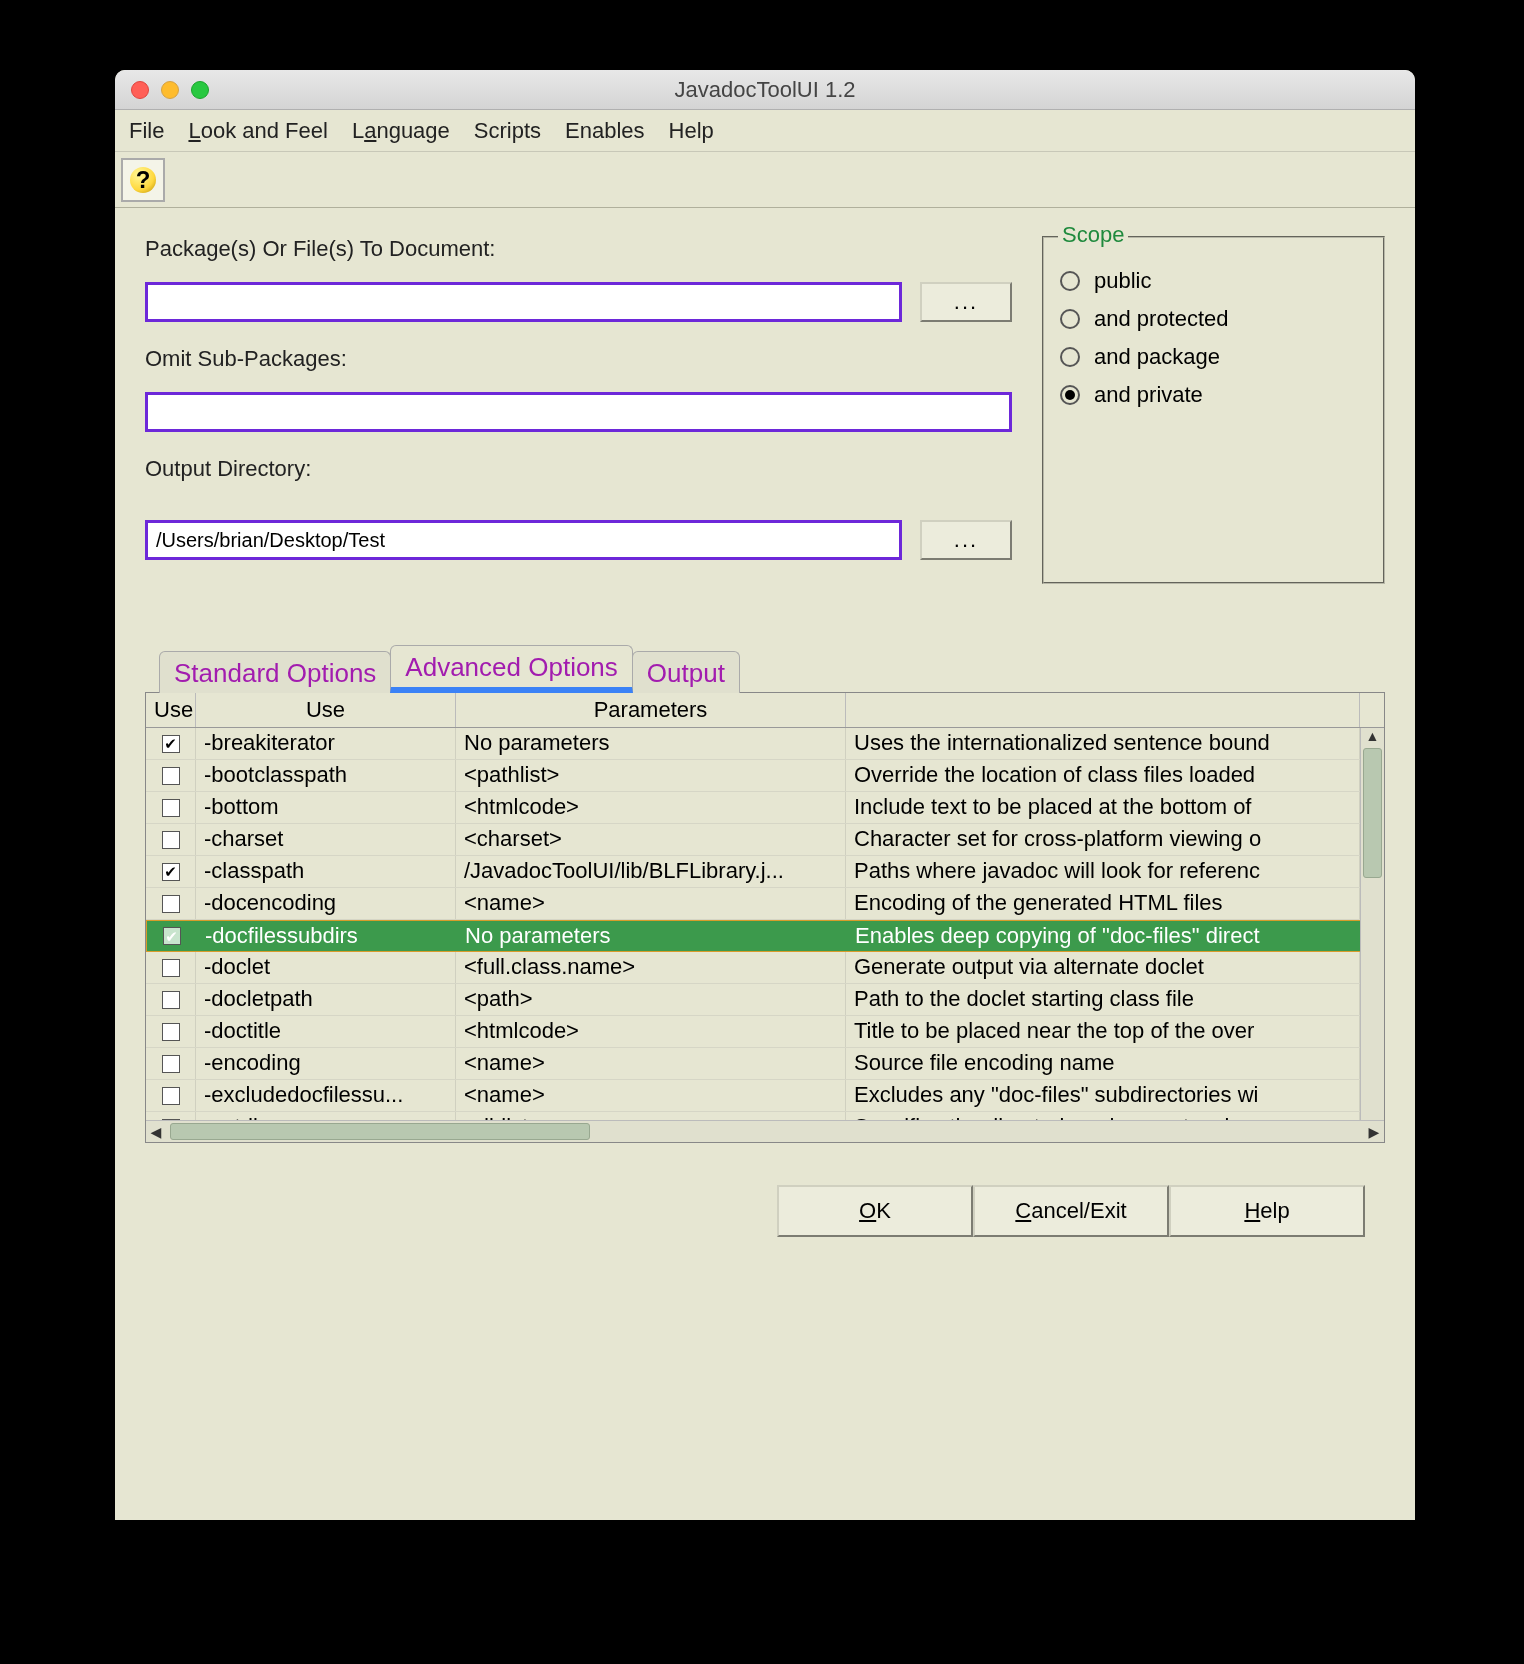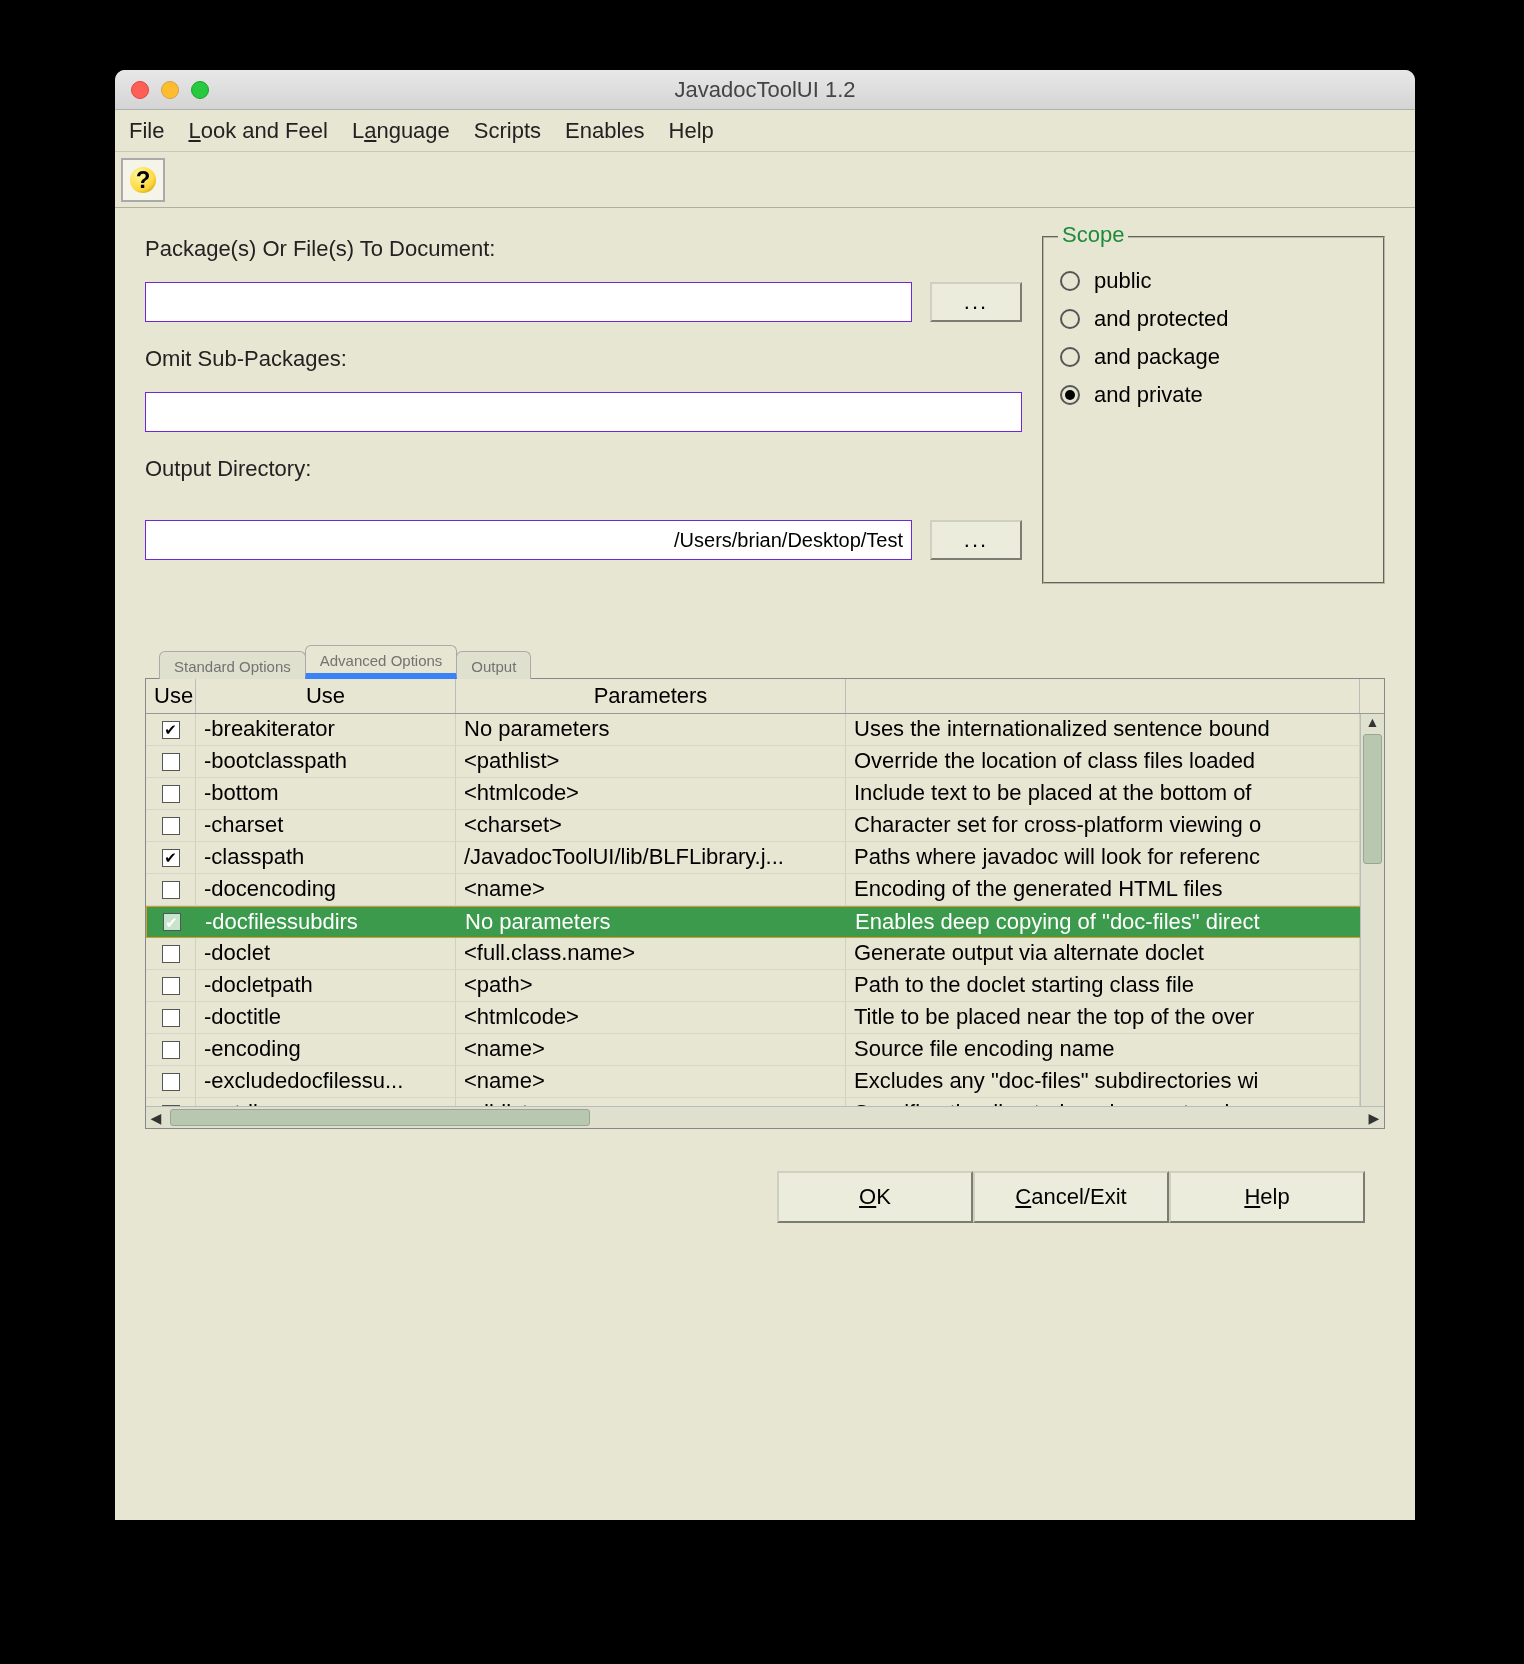--- a/index.html
+++ b/index.html
@@ -69,29 +69,29 @@
   .help-btn span {
     display:inline-block; width:26px;height:26px;border-radius:50%;
     background: radial-gradient(circle at 35% 30%, #fff89a, #ffd83d 60%, #b58900);
     color:#000; text-align:center; line-height:26px; font-weight:bold;
   }
   .content {
     flex:1;
     padding: 28px 30px 20px 30px;
     display:flex; flex-direction:column;
   }
-  .upper { display:flex; gap:20px; }
+  .upper { display:flex; gap:30px; }
   .left-col { flex:1; }
   .field-block { margin-bottom: 24px; }
   .field-label { font-size:22px; color:#222; margin-bottom: 20px; }
   .field-row { display:flex; align-items:center; gap:18px; }
   .text-input {
     flex:1; height:40px;
-    background:#fff; border:1px solid #6d28d9;
-    padding:4px 8px; font-size:20px;text-align:right;
+    background:#fff; border:3px solid #6d28d9;
+    padding:4px 8px; font-size:20px;
   }
   .browse-btn {
     width:92px; height:40px;
     background:#ececdc;
     border:2px outset #d0d0c0;
     font-size:22px; letter-spacing:2px;
   }
   .scope-box {
     width: 343px;
     border: 2px groove #b8b8a8;
@@ -116,21 +116,21 @@
     content:""; position:absolute; left:3px; top:3px;
     width:10px;height:10px;border-radius:50%;background:#000;
   }
   .tabs-area { margin-top: 60px; }
   .tab-strip {
     display:flex; align-items:flex-end;
     padding-left: 14px;
   }
   .tab {
     padding: 6px 14px 4px 14px;
-    font-size:15px; color:#737373;
+    font-size:26px; color:#a21caf;
     border:1px solid #aaa;
     border-bottom:none;
     background:#e0e0ce;
     margin-right: -1px;
     border-radius: 6px 6px 0 0;
     position:relative;
     top:1px;
   }
   .tab.active {
     background:#e6e6d2;

